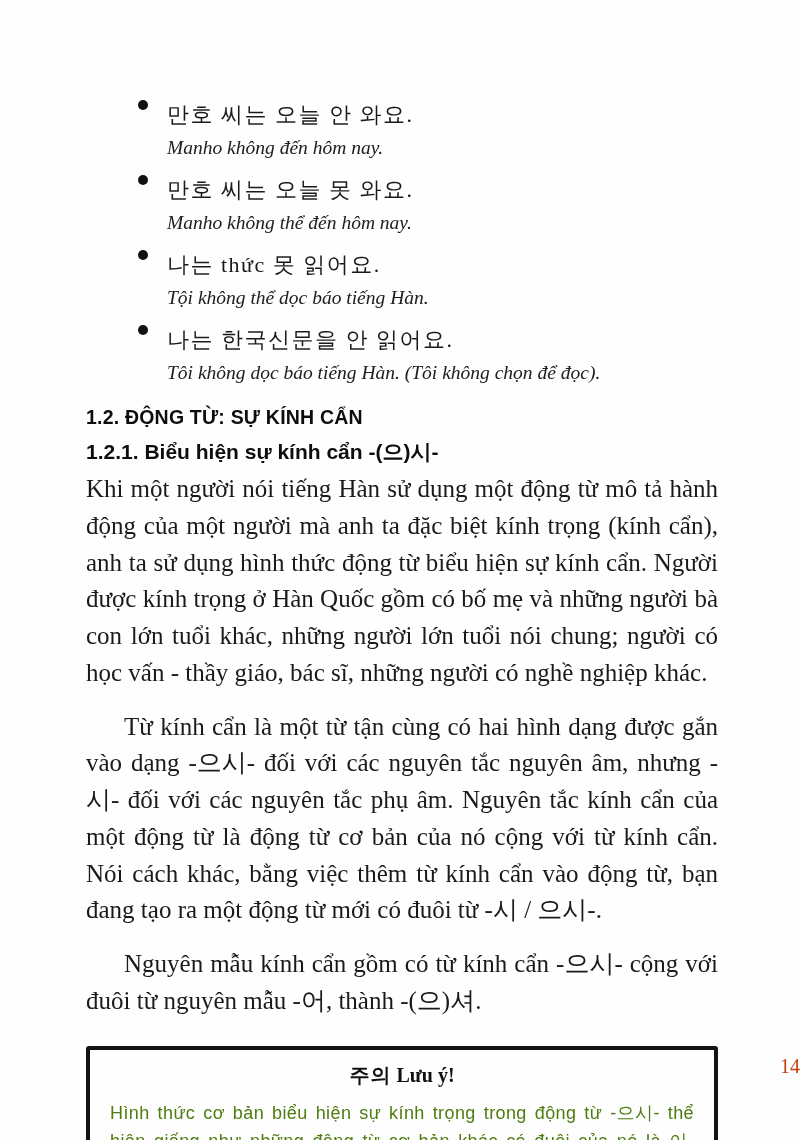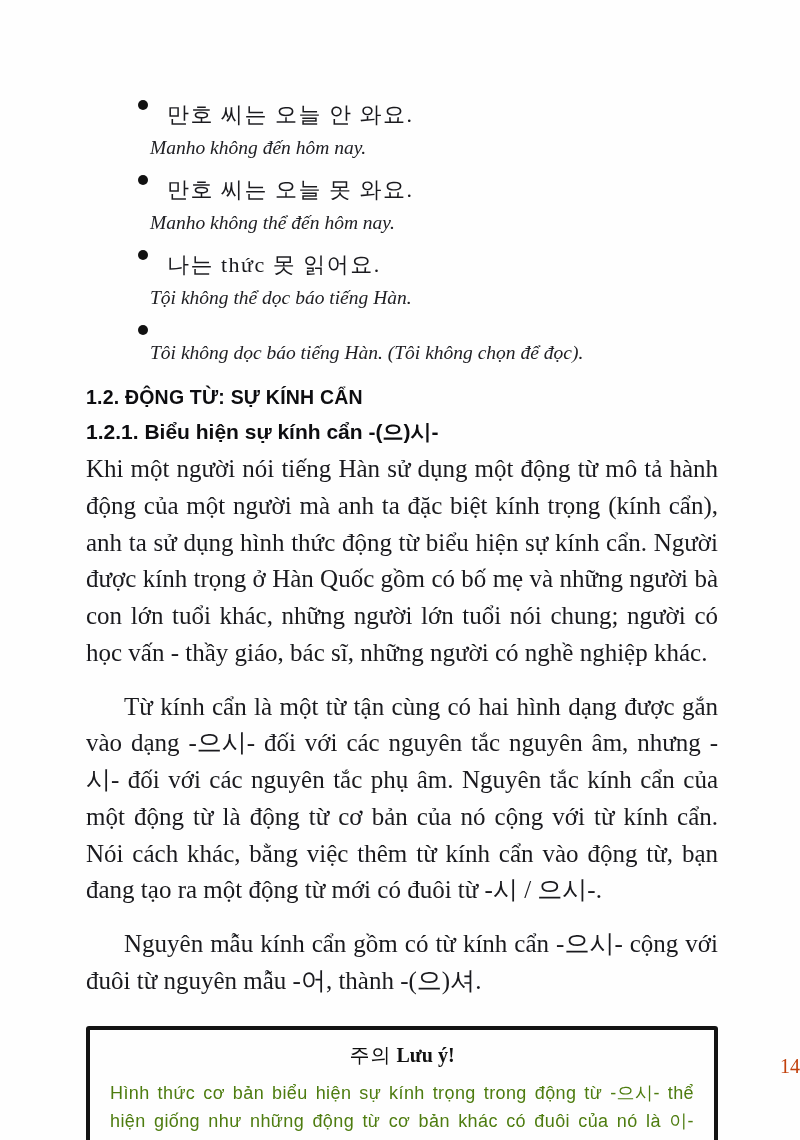--- a/index.html
+++ b/index.html
@@ -30,21 +30,21 @@
   .bullet {
     width: 10px; height: 10px;
     background: #111;
     border-radius: 50%;
     margin-right: 19px;
     flex-shrink: 0;
   }
   .vi-line {
     font-style: italic;
     font-size: 19.5px;
-    margin-left: 12px;
+    margin-left: 29px;
     margin-top: 7px;
     color: #202024;
   }
 
   
   .heading {
     font-family: "Liberation Sans", sans-serif;
     font-weight: 700;
     font-size: 19.5px;
     letter-spacing: 0.2px;
@@ -76,21 +76,21 @@
     border: 4px solid #131313;
     border-radius: 3px;
     padding: 12px 20px 18px 20px;
   }
   .note-title {
     text-align: center;
     font-size: 20px;
     margin-bottom: 10px;
     color: #111;
   }
-  .note-title .ko { font-weight: 400; letter-spacing: 1px; }
+  .note-title .ko { font-weight: 700; letter-spacing: 1px; }
   .note-title .vi { font-weight: 700; }
   .note-body {
     font-family: "Liberation Sans", sans-serif;
     font-size: 18px;
     line-height: 1.58;
     letter-spacing: 0.4px;
     word-spacing: 2px;
     text-align: justify;
     color: #4d7c0f;
   }
@@ -133,20 +133,21 @@
       <div class="ko-line">
         <span class="bullet"></span>
         <span>나는 thức 못 읽어요.</span>
       </div>
       <div class="vi-line">Tội không thể dọc báo tiếng Hàn.</div>
     </div>
 
     <div class="example">
       <div class="ko-line">
         <span class="bullet"></span>
+        <span>나는 한국신문을 안 읽어요.</span>
       </div>
       <div class="vi-line">Tôi không dọc báo tiếng Hàn. (Tôi không chọn để đọc).</div>
     </div>
 
   </div>
 
   <div class="heading">1.2. ĐỘNG TỪ: SỰ KÍNH CẨN</div>
   <div class="subheading">1.2.1. Biểu hiện sự kính cẩn  -(으)시-</div>
 
   <p class="para">Khi một người nói tiếng Hàn sử dụng một động từ mô tả hành động của một người mà anh ta đặc biệt kính trọng (kính cẩn), anh ta sử dụng hình thức động từ biểu hiện sự kính cẩn. Người được kính trọng ở Hàn Quốc gồm có bố mẹ và những người bà con lớn tuổi khác, những người lớn tuổi nói chung; người có học vấn - thầy giáo, bác sĩ, những người có nghề nghiệp khác.</p>

